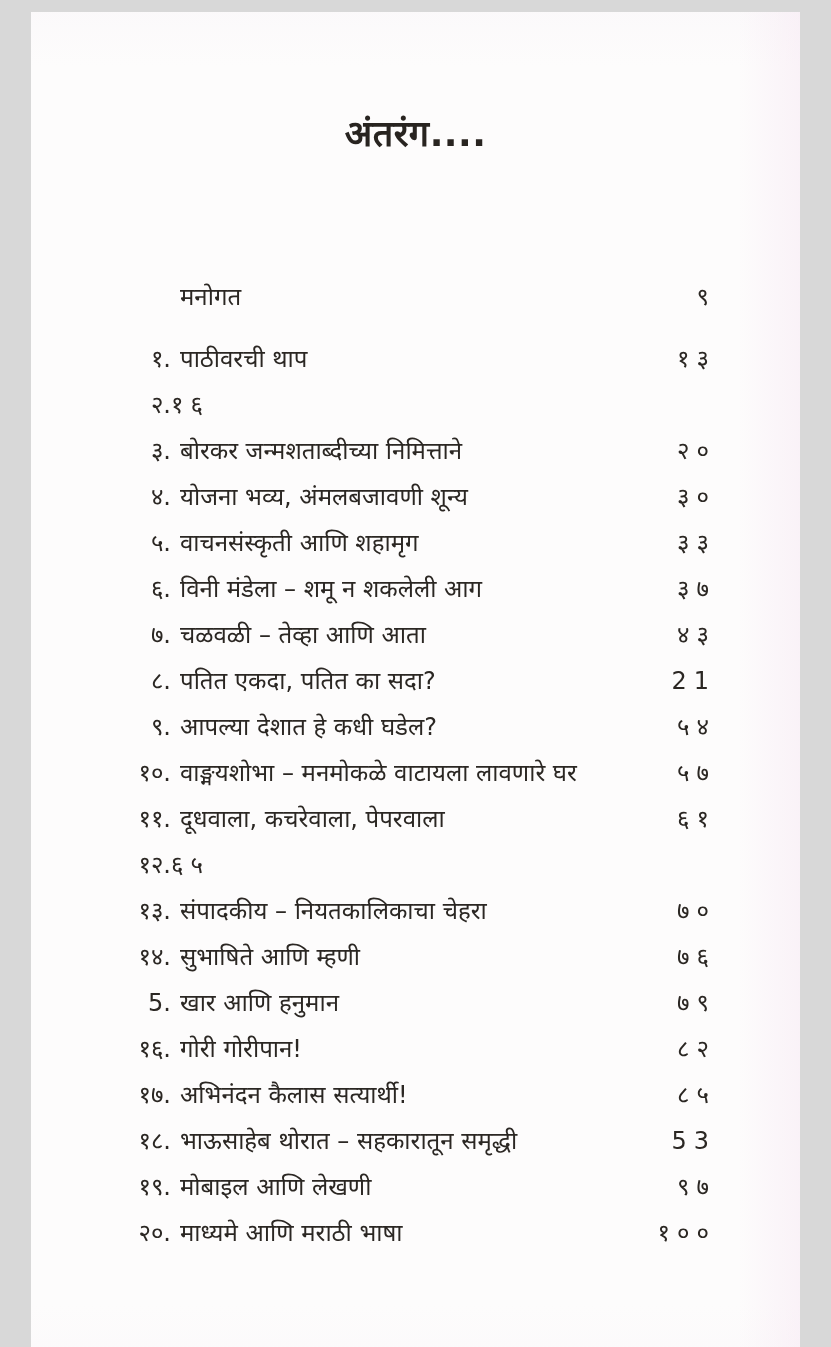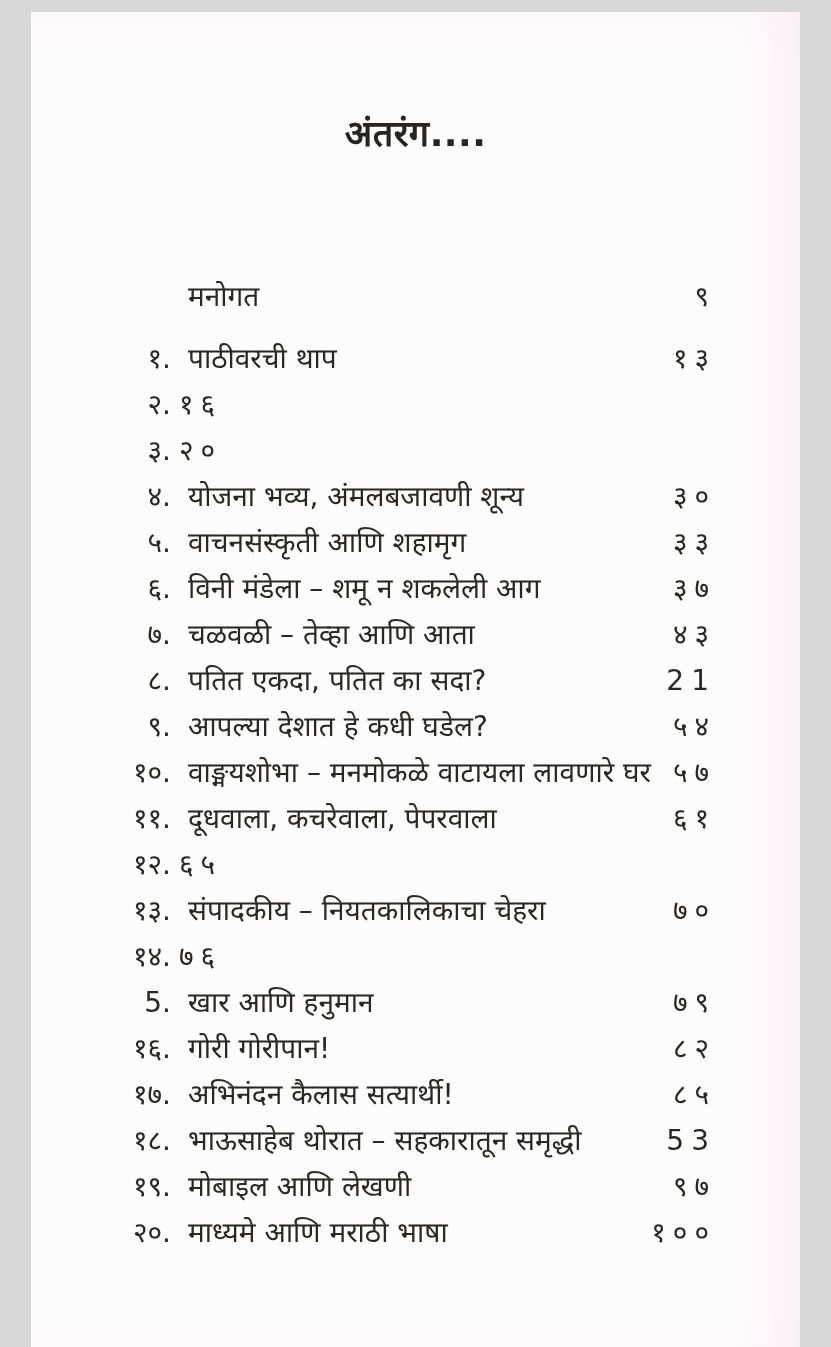--- a/index.html
+++ b/index.html
@@ -34,24 +34,23 @@
   .toc {
     position: absolute;
     top: 262px;
     left: 100px;
     right: 91px;
   }
   .toc-row {
     display: flex;
     align-items: baseline;
     height: 46px;
-    font-size: 28px;
+    font-size: 24px;
     line-height: 46px;
     white-space: nowrap;
-    gap: 8px;
   }
   .toc-row.front {
     margin-bottom: 16px;
   }
   .toc-num {
     flex: none;
     width: 40px;
     text-align: right;
   }
   .toc-label {
@@ -82,20 +81,21 @@
     <span class="toc-num">१.</span>
     <span class="toc-label">पाठीवरची थाप</span>
     <span class="toc-page">१३</span>
   </div>
       <div class="toc-row">
     <span class="toc-num">२.</span>
     <span class="toc-page">१६</span>
   </div>
       <div class="toc-row">
     <span class="toc-num">३.</span>
+    <span class="toc-label">बोरकर जन्मशताब्दीच्या निमित्ताने</span>
     <span class="toc-page">२०</span>
   </div>
       <div class="toc-row">
     <span class="toc-num">४.</span>
     <span class="toc-label">योजना भव्य, अंमलबजावणी शून्य</span>
     <span class="toc-page">३०</span>
   </div>
       <div class="toc-row">
     <span class="toc-num">५.</span>
     <span class="toc-label">वाचनसंस्कृती आणि शहामृग</span>
@@ -135,20 +135,21 @@
     <span class="toc-num">१२.</span>
     <span class="toc-page">६५</span>
   </div>
       <div class="toc-row">
     <span class="toc-num">१३.</span>
     <span class="toc-label">संपादकीय – नियतकालिकाचा चेहरा</span>
     <span class="toc-page">७०</span>
   </div>
       <div class="toc-row">
     <span class="toc-num">१४.</span>
+    <span class="toc-label">सुभाषिते आणि म्हणी</span>
     <span class="toc-page">७६</span>
   </div>
       <div class="toc-row">
     <span class="toc-num">5.</span>
     <span class="toc-label">खार आणि हनुमान</span>
     <span class="toc-page">७९</span>
   </div>
       <div class="toc-row">
     <span class="toc-num">१६.</span>
     <span class="toc-label">गोरी गोरीपान!</span>

